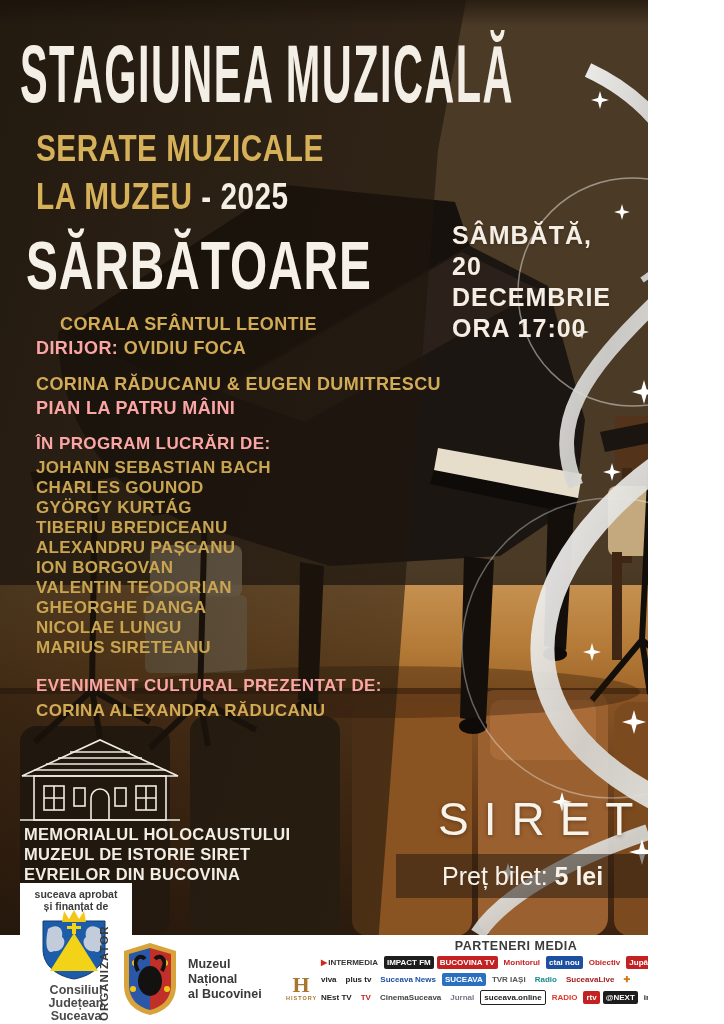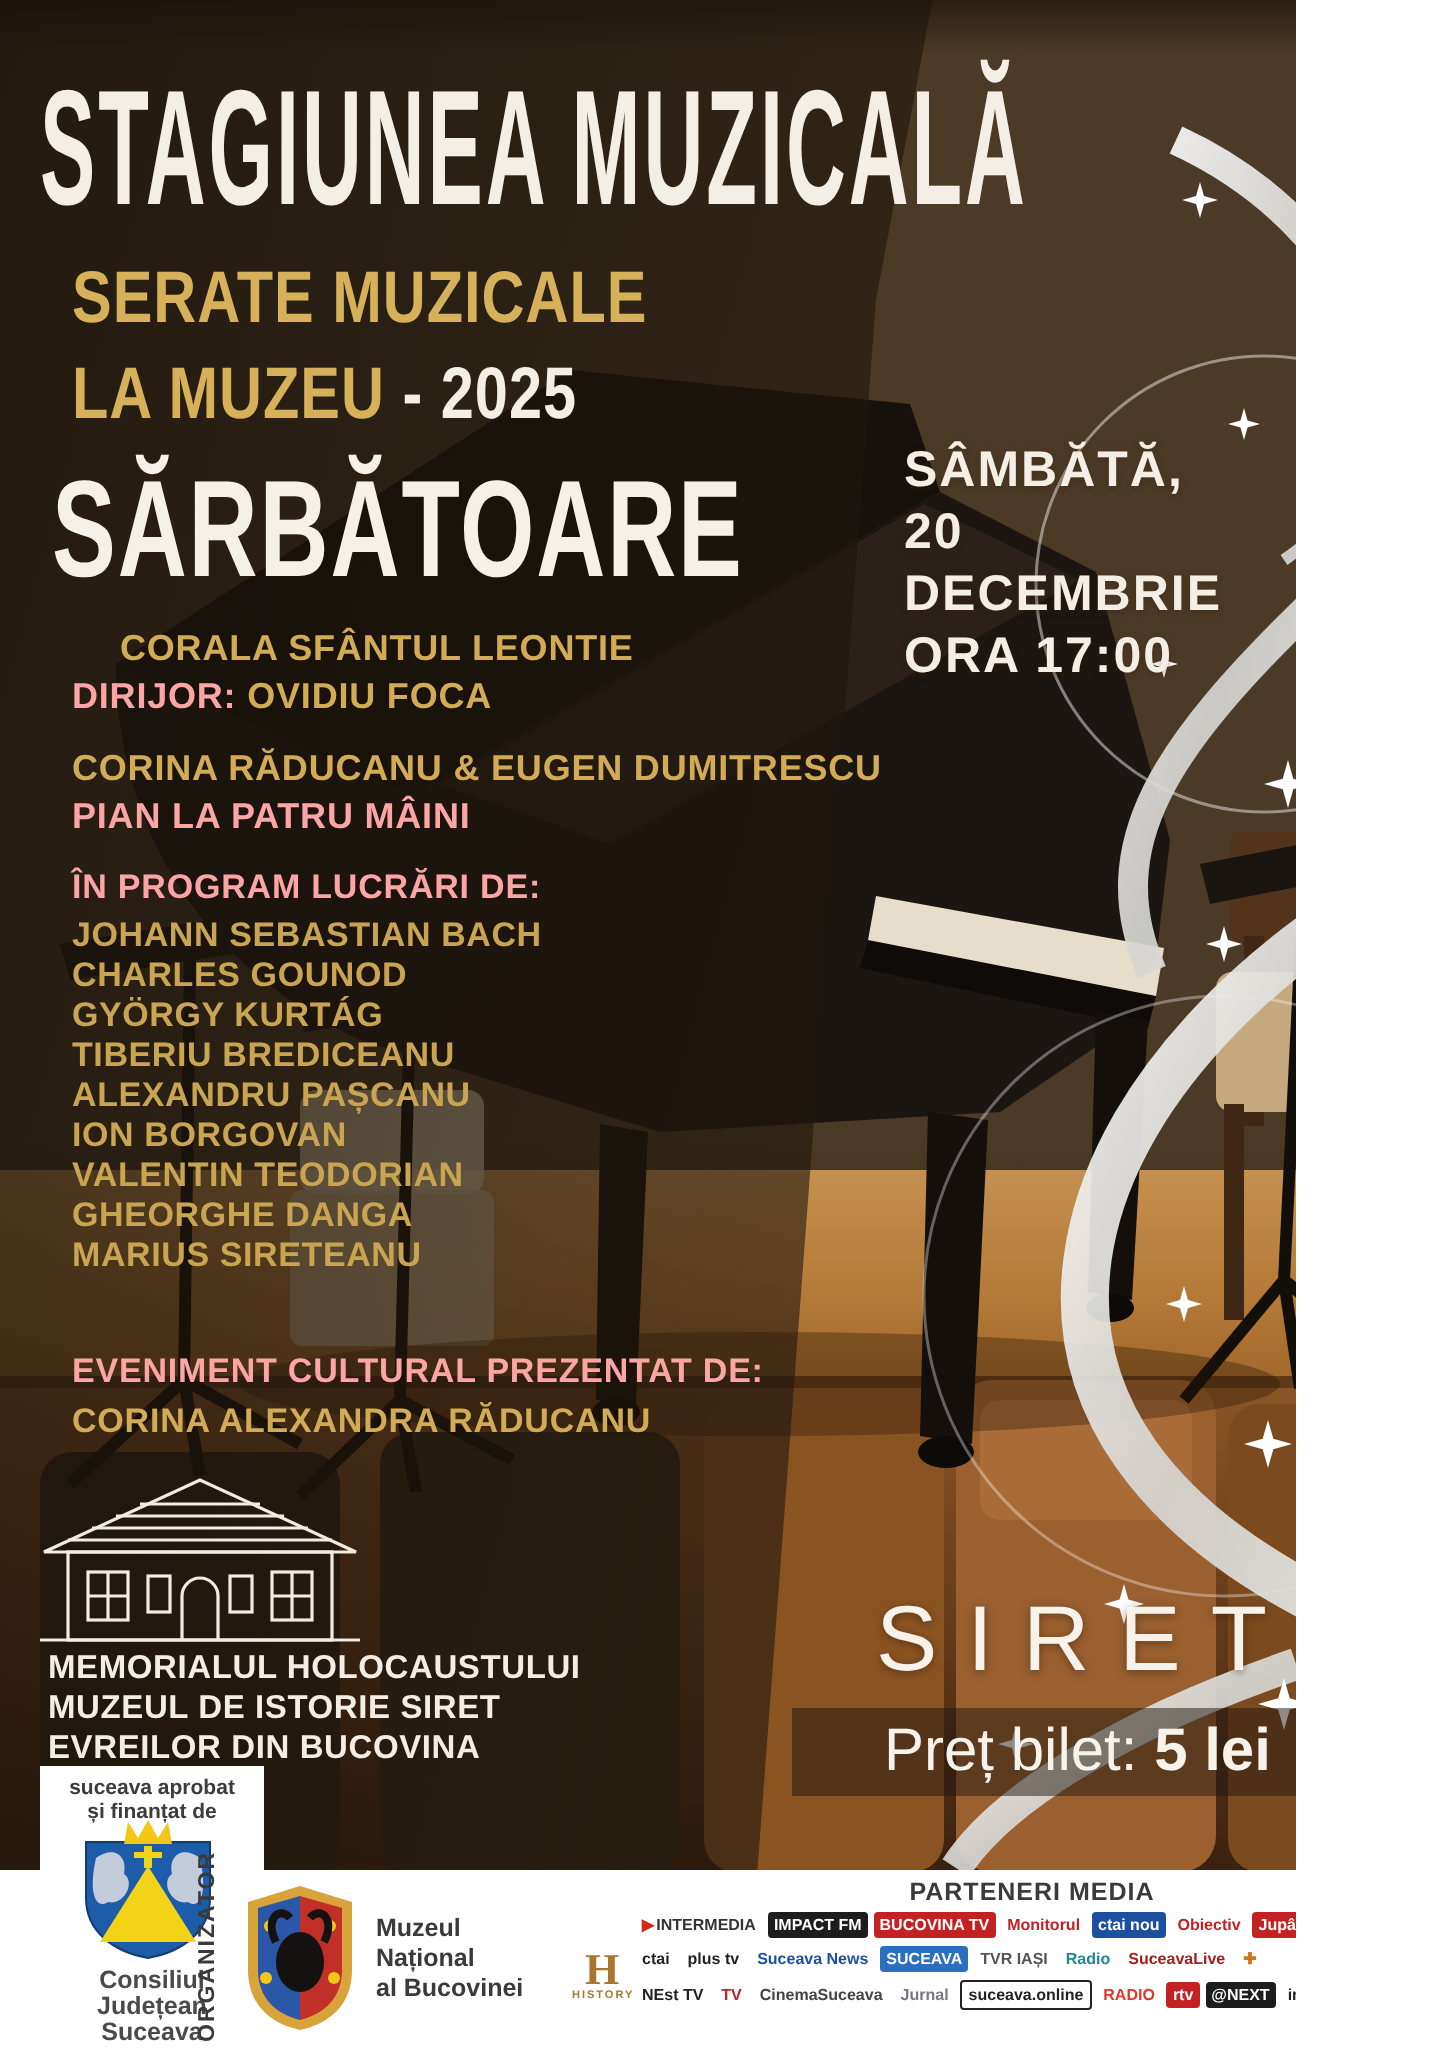--- a/index.html
+++ b/index.html
@@ -55,21 +55,21 @@
   .ev-name{left:36px;top:701px;font-size:17px;font-weight:bold;letter-spacing:.4px;}
   .museum-icon{position:absolute;left:14px;top:736px;}
   .venue{position:absolute;left:24px;top:824px;color:#f2eee5;font-size:16.5px;
     font-weight:bold;line-height:20px;letter-spacing:.3px;}
   .date-block{position:absolute;left:452px;top:220px;color:#f4efe6;font-size:25px;
     font-weight:bold;line-height:31px;letter-spacing:1px;text-shadow:0 1px 3px rgba(60,30,5,.4);}
   .city{left:438px;top:792px;color:#f7f3ea;font-size:46px;font-weight:normal;
     letter-spacing:15px;text-shadow:0 1px 4px rgba(50,25,5,.5);}
   .price-band{position:absolute;left:396px;top:854px;width:328px;height:44px;
     background:rgba(30,22,14,.5);}
-  .price-band .inner{position:absolute;left:46px;top:0;line-height:44px;color:#f7f3ea;font-size:30px;}
+  .price-band .inner{position:absolute;left:46px;top:0;line-height:44px;color:#f7f3ea;font-size:25px;}
   .price-band b{font-weight:bold;}
   
   .footer{position:absolute;left:0;top:935px;width:724px;height:89px;background:#ffffff;}
   .funder-box{position:absolute;left:20px;top:-52px;width:112px;height:52px;background:#ffffff;
     text-align:center;font-size:10.5px;font-weight:bold;color:#3c3c3c;line-height:12px;padding-top:5px;box-sizing:border-box;}
   .cj-shield{position:absolute;left:36px;top:-28px;}
   .funder-name{position:absolute;left:14px;top:49px;width:124px;text-align:center;
     font-size:12.5px;font-weight:bold;color:#4a4a4a;line-height:13px;}
   .organizer{position:absolute;left:98px;top:6px;height:80px;width:16px;
     writing-mode:vertical-rl;transform:rotate(180deg);font-size:11.5px;font-weight:bold;
@@ -233,20 +233,21 @@
   <div class="txt prog-head white">ÎN PROGRAM LUCRĂRI DE:</div>
   <div class="composers">
       <div>JOHANN SEBASTIAN BACH</div>
       <div>CHARLES GOUNOD</div>
       <div>GYÖRGY KURTÁG</div>
       <div>TIBERIU BREDICEANU</div>
       <div>ALEXANDRU PAȘCANU</div>
       <div>ION BORGOVAN</div>
       <div>VALENTIN TEODORIAN</div>
       <div>GHEORGHE DANGA</div>
+      <div>NICOLAE LUNGU</div>
       <div>MARIUS SIRETEANU</div>
     </div>
 
   <div class="txt ev-head white">EVENIMENT CULTURAL PREZENTAT DE:</div>
   <div class="txt ev-name gold">CORINA ALEXANDRA RĂDUCANU</div>
 
   <svg class="museum-icon" width="172" height="86" viewBox="0 0 172 86">
     <g stroke="#f0ece2" stroke-width="1.6" fill="none">
       <path d="M8 40 L86 4 L164 40 Z"></path>
       <path d="M20 34 L152 34 M32 28 L140 28 M44 22 L128 22 M56 16 L116 16"></path>
@@ -352,21 +353,21 @@
           </span>
           <span class="chip" style="color: rgb(255, 255, 255); background: rgb(196, 34, 34);">
             <span>Jupânu'</span>
           </span>
           <span class="chip" style="color: rgb(196, 34, 34); background: rgb(255, 255, 255);">
             <span>VS</span>
           </span>
         </div>
       <div class="logo-row">
           <span class="chip" style="color: rgb(34, 34, 34); background: rgb(255, 255, 255);">
-            <span>ctai</span>
+            <span>viva</span>
           </span>
           <span class="chip" style="color: rgb(34, 34, 34); background: rgb(255, 255, 255);">
             <span>plus tv</span>
           </span>
           <span class="chip" style="color: rgb(29, 79, 160); background: rgb(255, 255, 255);">
             <span>Suceava News</span>
           </span>
           <span class="chip" style="color: rgb(255, 255, 255); background: rgb(42, 111, 192);">
             <span>SUCEAVA</span>
           </span>

